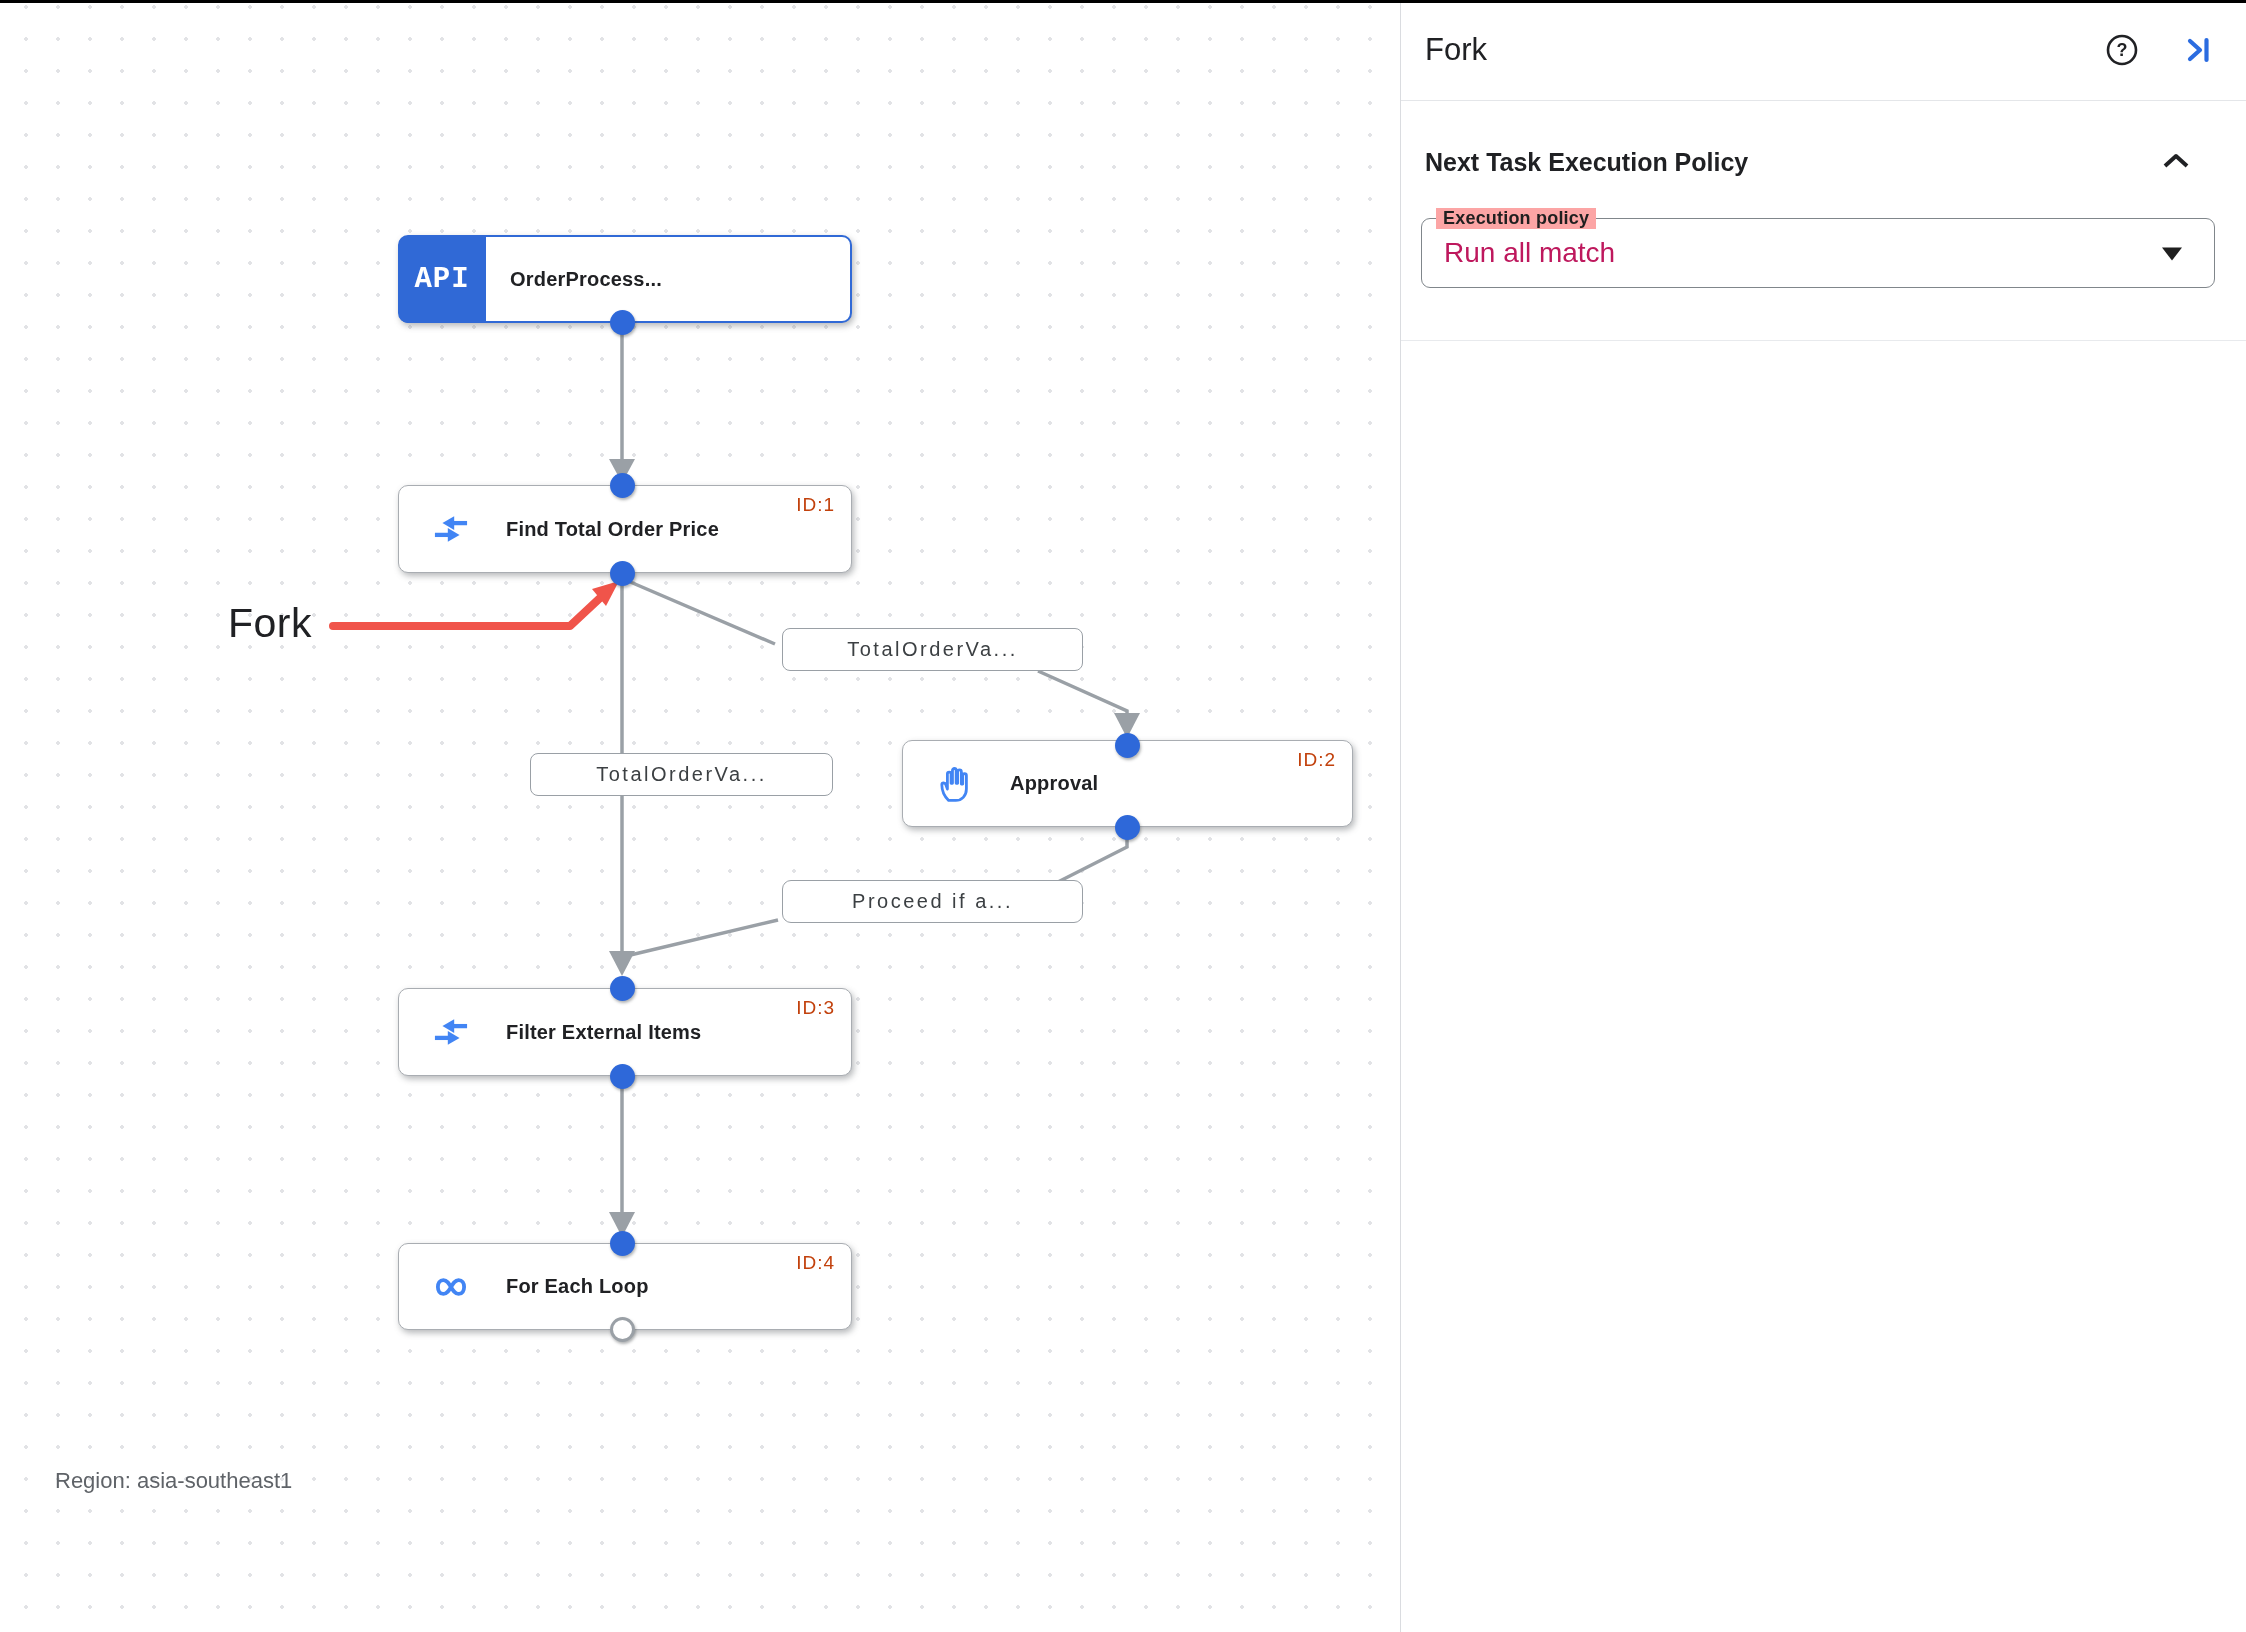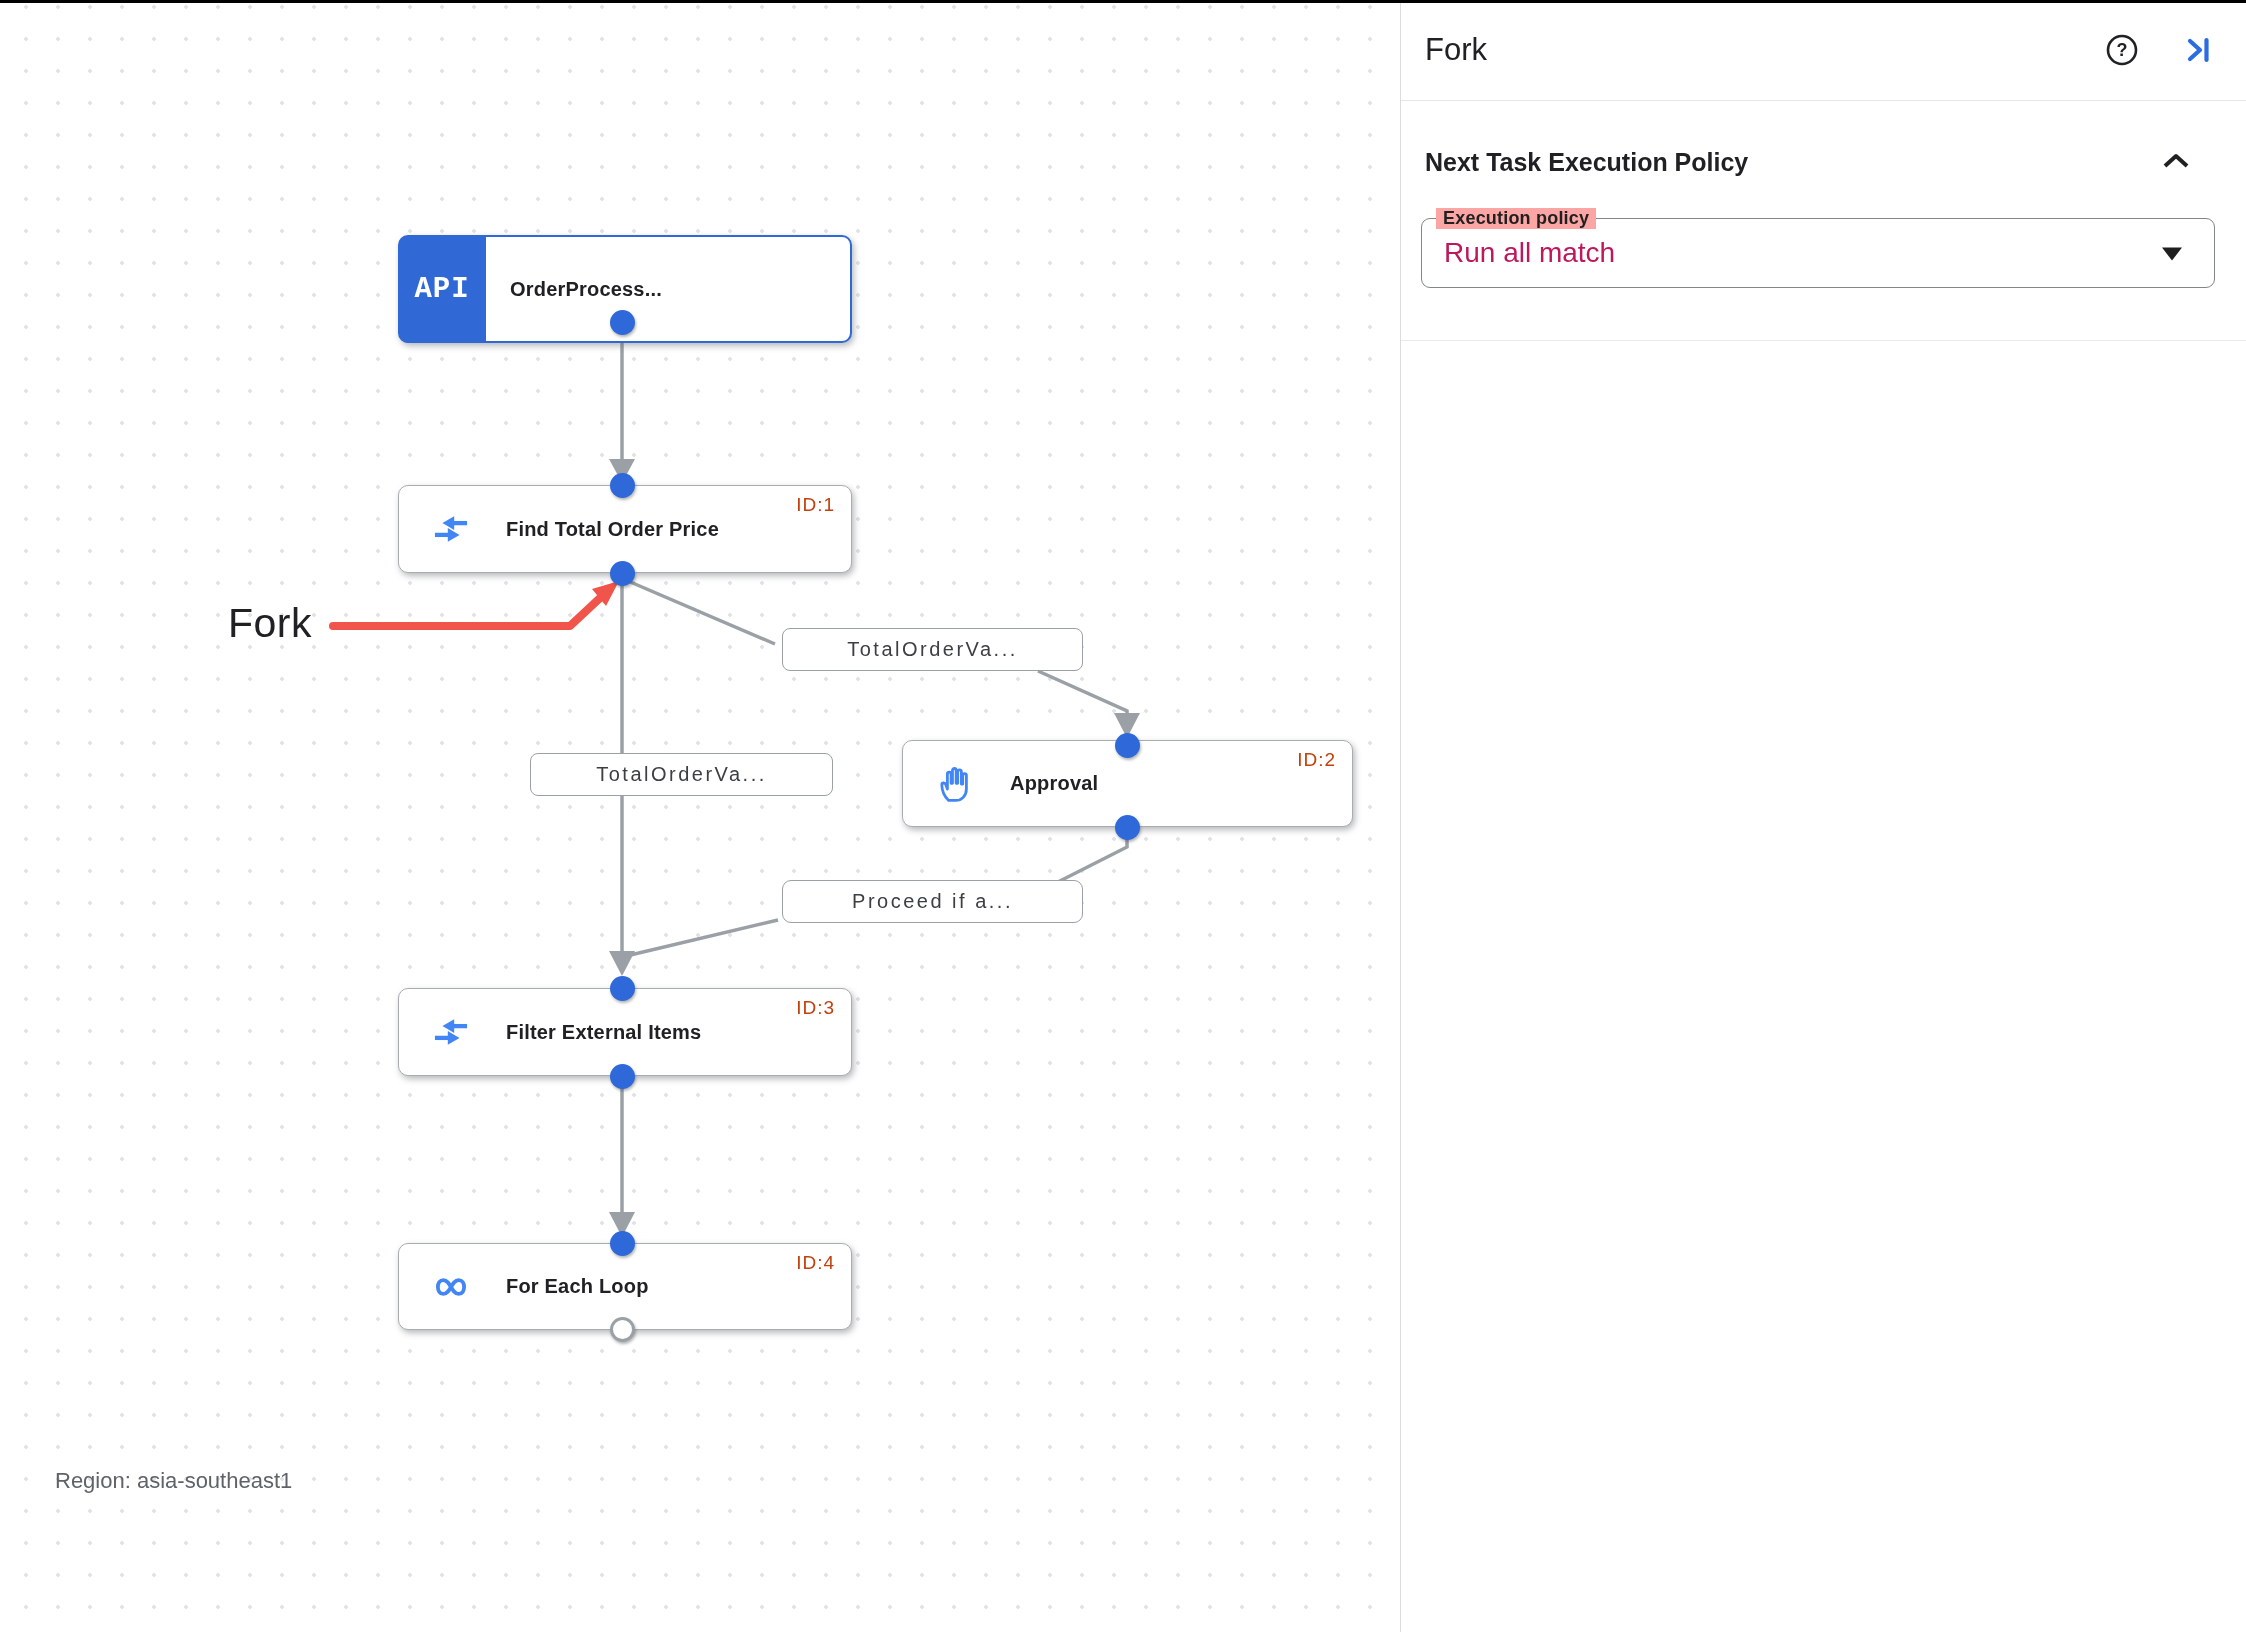--- a/index.html
+++ b/index.html
@@ -104,21 +104,21 @@
         <polygon points="1114,713 1140,713 1127,738"></polygon>
         <polygon points="609,1212 635,1212 622,1237"></polygon>
       </g>
 
       <g>
         <path d="M333 626 H570 L600 598" stroke="#f0544a" stroke-width="8" fill="none" stroke-linecap="round" stroke-linejoin="round"></path>
         <polygon points="619,581 606,606 592,589" fill="#f0544a"></polygon>
       </g>
     </svg>
 
-    <div class="node" id="node-trigger" style="left:398px; top:235px; width:454px; height:108px;">
+    <div class="node" id="node-trigger" style="left:398px; top:235px; width:454px; height:88px;">
       <div class="trigger-badge">
         <span>API</span>
       </div>
       <div class="title-wrap">
           <span class="node-title">OrderProcess...</span>
         </div>
     </div>
 
     <div class="node" style="left:398px; top:485px; width:454px; height:88px;">
       <span class="node-icon">

